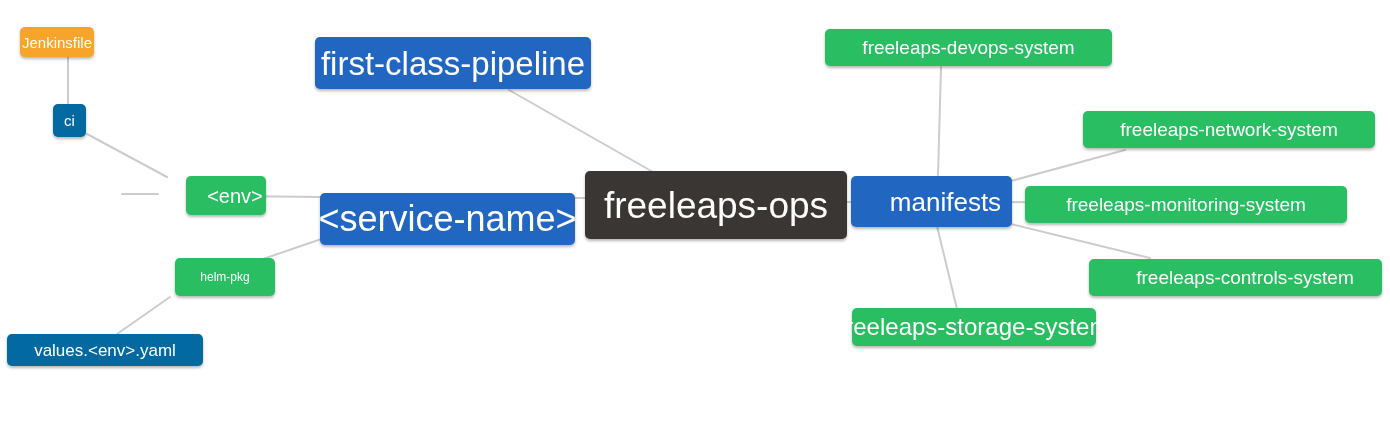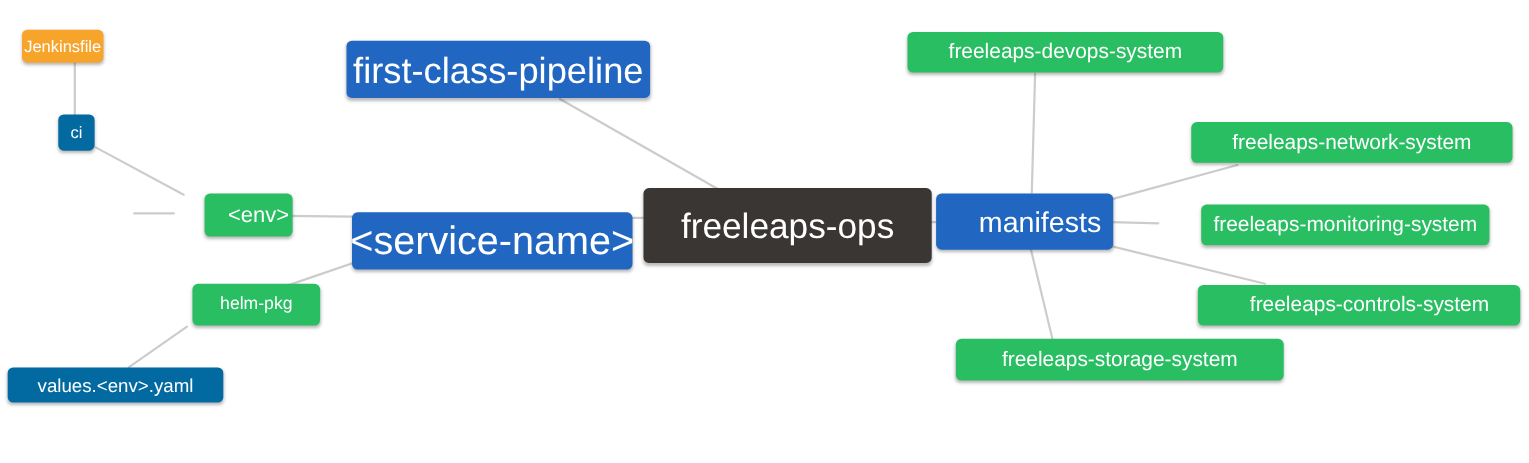--- a/index.html
+++ b/index.html
@@ -43,31 +43,31 @@
   .blue   { background: #2167C2; }
   .green  { background: #29BE62; margin-left: 28px; }
   .red    { background: #0369a1; text-align: center; }
   .orange { background: #F7A42B; }
   .dark   { background: #3A3634; }
 
   #n-jenkinsfile { left: 20px;   top: 27px;  width: 74px;  height: 30px; font-size: 15px; }
   #n-ci          { left: 53px;   top: 104px; width: 33px;  height: 33px; font-size: 15px; }
   #n-argo-app    { left: 31px;   top: 177px; width: 91px;  height: 33px; font-size: 17px; }
   #n-env         { left: 158px;  top: 176px; width: 80px;  height: 39px; font-size: 20px; padding-left: 18px; }
-  #n-helm-pkg    { left: 147px;  top: 258px; width: 116px; height: 38px; font-size: 16px; justify-content: center; }
+  #n-helm-pkg    { left: 147px;  top: 258px; width: 100px; height: 38px; font-size: 12px; justify-content: center; }
   #n-values      { left: 7px;    top: 334px; width: 196px; height: 32px; font-size: 17px; }
   #n-pipeline    { left: 315px;  top: 37px;  width: 276px; height: 52px; font-size: 33px; }
   #n-service     { left: 320px;  top: 171px; width: 255px; height: 52px; font-size: 36px; margin-top: 22px; }
-  #n-ops         { left: 585px;  top: 171px; width: 262px; height: 68px; font-size: 32px; }
+  #n-ops         { left: 585px;  top: 171px; width: 262px; height: 68px; font-size: 37px; }
   #n-manifests   { left: 851px;  top: 176px; width: 161px; height: 51px; font-size: 26px; padding-left: 28px; }
   #n-devops      { left: 797px;  top: 29px;  width: 287px; height: 37px; font-size: 19px; }
   #n-network     { left: 1055px; top: 111px; width: 292px; height: 37px; font-size: 19px; }
-  #n-monitoring  { left: 1064px; top: 186px; width: 262px; height: 37px; font-size: 19px; justify-content: center; }
+  #n-monitoring  { left: 997px; top: 186px; width: 322px; height: 37px; font-size: 19px; justify-content: center; }
   #n-controls    { left: 1061px; top: 259px; width: 293px; height: 37px; font-size: 19px; padding-left: 19px; }
-  #n-storage     { left: 841px;  top: 308px; width: 298px; height: 38px; font-size: 19px; }
+  #n-storage     { left: 824px;  top: 308px; width: 244px; height: 38px; font-size: 24px; }
 </style>
 </head>
 <body>
 
 <div class="canvas">
 
   <svg class="edges" viewBox="0 0 1390 421" xmlns="http://www.w3.org/2000/svg">
     <line x1="68" y1="57" x2="68" y2="104"></line>
     <line x1="87" y1="134" x2="167" y2="177"></line>
     <line x1="122" y1="194" x2="158" y2="194"></line>

